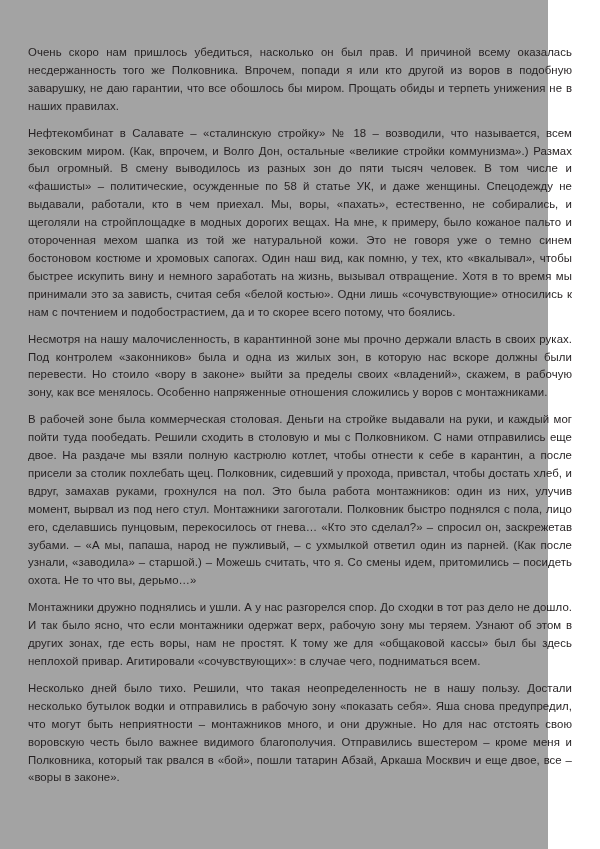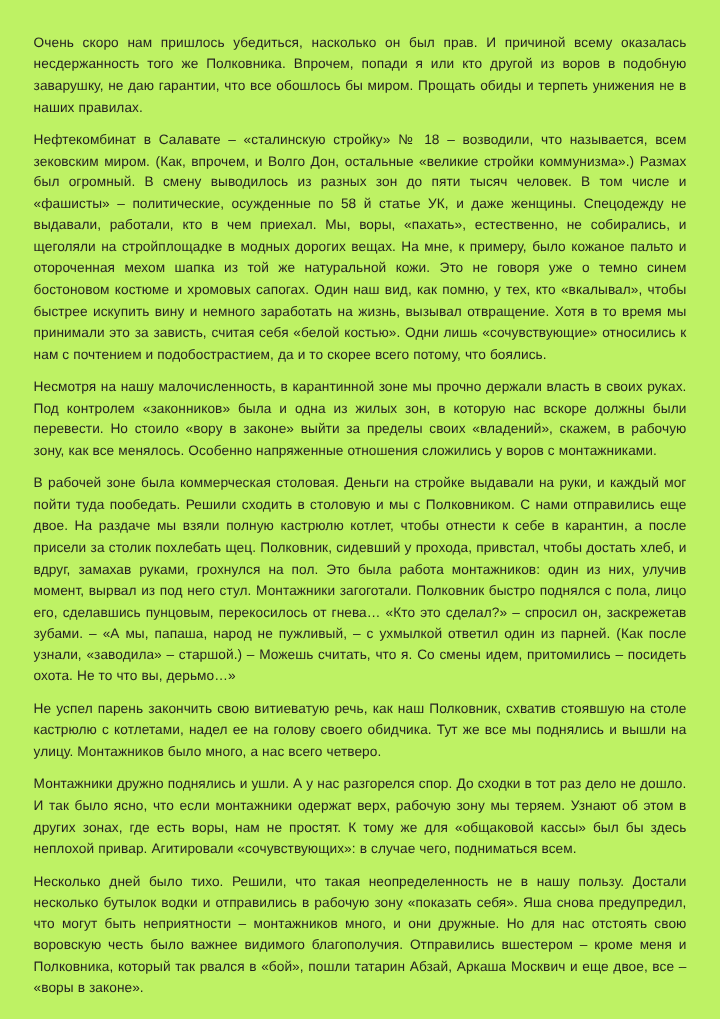--- a/index.html
+++ b/index.html
@@ -10,25 +10,25 @@
   }
   body {
     width: 600px;
     height: 849px;
     overflow: hidden;
     font-family: "Liberation Sans", "DejaVu Sans", sans-serif;
     -webkit-font-smoothing: antialiased;
   }
   #page {
     position: relative;
-    width: 600px;
+    width: 548px;
     height: 849px;
-    background: #bef264;
+    background: #a3a3a3;
     box-sizing: border-box;
-    padding: 28px 28px 0 28px;
+    padding: 44px 28px 0 28px;
   }
   #text-body {
     width: 544px;
   }
   p.para {
     margin: 0 0 9px 0;
     padding: 0;
     font-size: 11.4px;
     line-height: 17.9px;
     color: #231f20;
@@ -45,18 +45,17 @@
 </style>
 </head>
 <body>
 
 <div id="page">
   <div id="text-body">
     <p class="para">Очень скоро нам пришлось убедиться, насколько он был прав. И причиной всему оказалась несдержанность того же Полковника. Впрочем, попади я или кто другой из воров в подобную заварушку, не даю гарантии, что все обошлось бы миром. Прощать обиды и терпеть унижения не в наших правилах.</p>
     <p class="para">Нефтекомбинат в Салавате – «сталинскую стройку» № 18 – возводили, что называется, всем зековским миром. (Как, впрочем, и Волго Дон, остальные «великие стройки коммунизма».) Размах был огромный. В смену выводилось из разных зон до пяти тысяч человек. В том числе и «фашисты» – политические, осужденные по 58 й статье УК, и даже женщины. Спецодежду не выдавали, работали, кто в чем приехал. Мы, воры, «пахать», естественно, не собирались, и щеголяли на стройплощадке в модных дорогих вещах. На мне, к примеру, было кожаное пальто и отороченная мехом шапка из той же натуральной кожи. Это не говоря уже о темно синем бостоновом костюме и хромовых сапогах. Один наш вид, как помню, у тех, кто «вкалывал», чтобы быстрее искупить вину и немного заработать на жизнь, вызывал отвращение. Хотя в то время мы принимали это за зависть, считая себя «белой костью». Одни лишь «сочувствующие» относились к нам с почтением и подобострастием, да и то скорее всего потому, что боялись.</p>
     <p class="para">Несмотря на нашу малочисленность, в карантинной зоне мы прочно держали власть в своих руках. Под контролем «законников» была и одна из жилых зон, в которую нас вскоре должны были перевести. Но стоило «вору в законе» выйти за пределы своих «владений», скажем, в рабочую зону, как все менялось. Особенно напряженные отношения сложились у воров с монтажниками.</p>
     <p class="para">В рабочей зоне была коммерческая столовая. Деньги на стройке выдавали на руки, и каждый мог пойти туда пообедать. Решили сходить в столовую и мы с Полковником. С нами отправились еще двое. На раздаче мы взяли полную кастрюлю котлет, чтобы отнести к себе в карантин, а после присели за столик похлебать щец. Полковник, сидевший у прохода, привстал, чтобы достать хлеб, и вдруг, замахав руками, грохнулся на пол. Это была работа монтажников: один из них, улучив момент, вырвал из под него стул. Монтажники загоготали. Полковник быстро поднялся с пола, лицо его, сделавшись пунцовым, перекосилось от гнева… «Кто это сделал?» – спросил он, заскрежетав зубами. – «А мы, папаша, народ не пужливый, – с ухмылкой ответил один из парней. (Как после узнали, «заводила» – старшой.) – Можешь считать, что я. Со смены идем, притомились – посидеть охота. Не то что вы, дерьмо…»</p>
-    <p class="para">Не успел парень закончить свою витиеватую речь, как наш Полковник, схватив стоявшую на столе кастрюлю с котлетами, надел ее на голову своего обидчика. Тут же все мы поднялись и вышли на улицу. Монтажников было много, а нас всего четверо.</p>
     <p class="para">Монтажники дружно поднялись и ушли. А у нас разгорелся спор. До сходки в тот раз дело не дошло. И так было ясно, что если монтажники одержат верх, рабочую зону мы теряем. Узнают об этом в других зонах, где есть воры, нам не простят. К тому же для «общаковой кассы» был бы здесь неплохой привар. Агитировали «сочувствующих»: в случае чего, подниматься всем.</p>
     <p class="para">Несколько дней было тихо. Решили, что такая неопределенность не в нашу пользу. Достали несколько бутылок водки и отправились в рабочую зону «показать себя». Яша снова предупредил, что могут быть неприятности – монтажников много, и они дружные. Но для нас отстоять свою воровскую честь было важнее видимого благополучия. Отправились вшестером – кроме меня и Полковника, который так рвался в «бой», пошли татарин Абзай, Аркаша Москвич и еще двое, все – «воры в законе».</p>
 
   </div>
 </div>
 
 </body></html>

